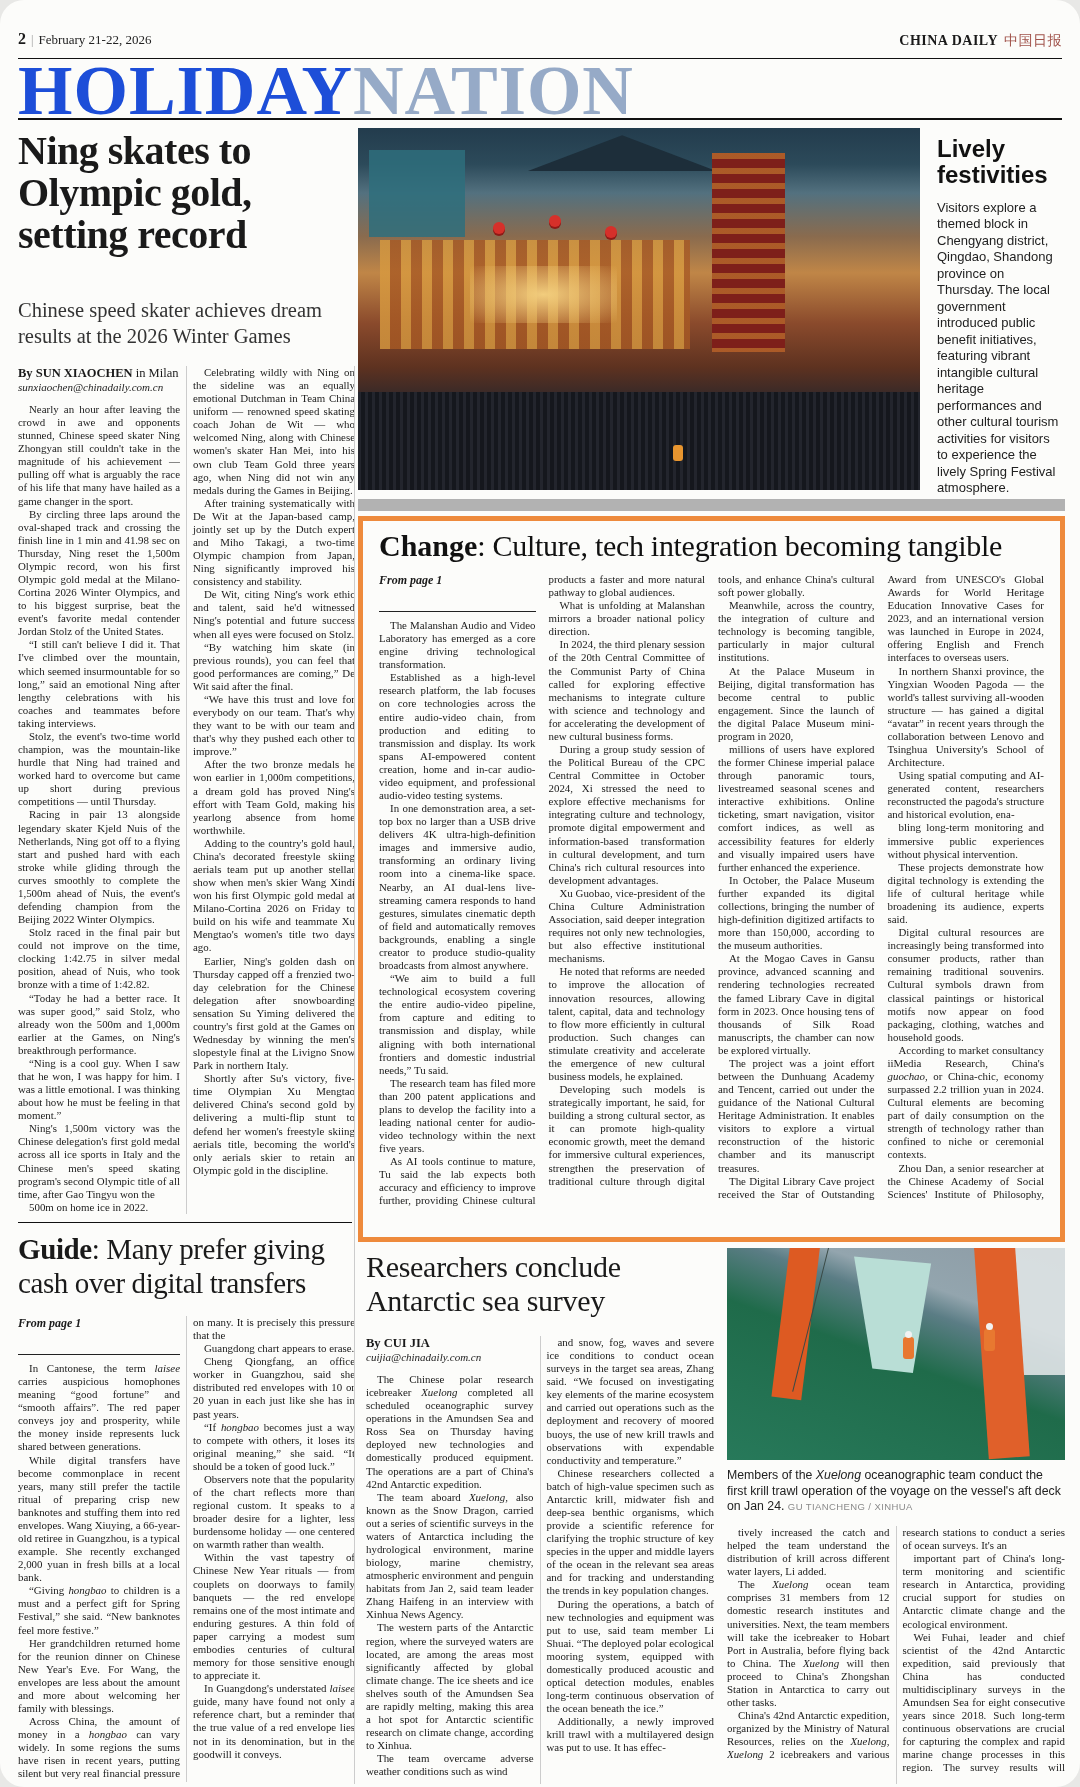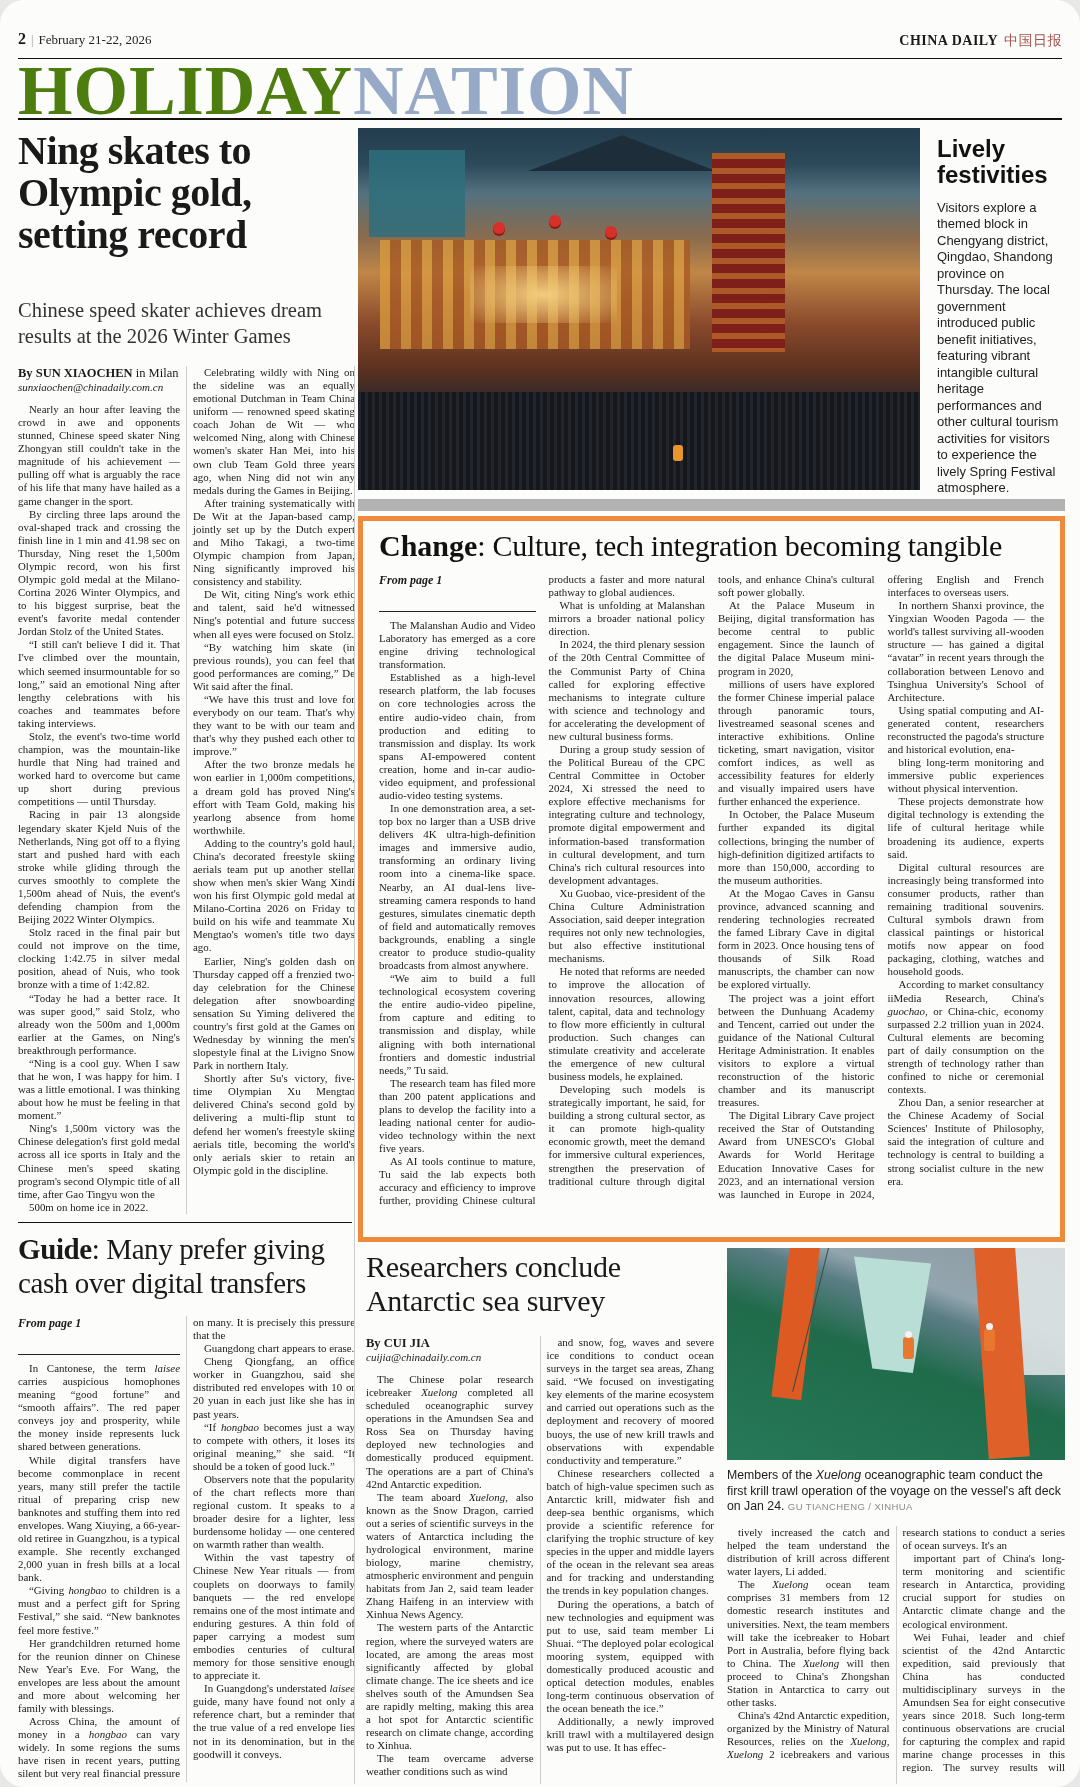--- a/index.html
+++ b/index.html
@@ -8,21 +8,21 @@
   
   .topbar{position:absolute;left:18px;top:30px;width:1044px;height:24px;}
   .pagenum{font-weight:bold;font-size:16px;}
   .topdivider{color:#999;font-size:12px;padding:0 5px;}
   .topdate{font-size:13px;color:#222;}
   .brand{position:absolute;right:0;top:2px;font-weight:bold;font-size:14px;letter-spacing:.5px;}
   .brand-cn{font-weight:normal;color:#a0524a;font-size:14px;margin-left:6px;font-family:"DejaVu Sans",sans-serif;}
   .hr1{position:absolute;left:18px;top:58px;width:1044px;height:0;border-top:1.5px solid #111;}
   .masthead{position:absolute;left:18px;top:64px;white-space:nowrap;font-size:70px;line-height:.78;
             font-weight:bold;letter-spacing:1px;}
-  .mast1{color:#4d7c0f;} .mast2{color:#96aac7;}
+  .mast1{color:#1d4ed8;} .mast2{color:#96aac7;}
   .hr2{position:absolute;left:18px;top:118px;width:1044px;height:0;border-top:2.5px solid #111;}
   
   .ning-head{position:absolute;left:18px;top:130px;width:340px;font-weight:bold;font-size:40px;
              line-height:1.05;letter-spacing:-.5px;}
   .ning-sub{position:absolute;left:18px;top:298px;width:334px;font-size:20.5px;line-height:1.26;color:#333;}
   
   .cols{column-fill:auto;overflow:hidden;}
   .cols2{column-count:2;column-gap:13px;column-rule:1px solid #cccccc;}
   .cols4{column-count:4;column-gap:13px;}
   .para{margin:0;text-indent:11px;font-size:10.9px;line-height:1.2;text-align:justify;
@@ -161,20 +161,21 @@
         <p class="para">In one demonstration area, a set-top box no larger than a USB drive delivers 4K ultra-high-definition images and immersive audio, transforming an ordinary living room into a cinema-like space. Nearby, an AI dual-lens live-streaming camera responds to hand gestures, simulates cinematic depth of field and automatically removes backgrounds, enabling a single creator to produce studio-quality broadcasts from almost anywhere.</p>
         <p class="para">“We aim to build a full technological ecosystem covering the entire audio-video pipeline, from capture and editing to transmission and display, while aligning with both international frontiers and domestic industrial needs,” Tu said.</p>
         <p class="para">The research team has filed more than 200 patent applications and plans to develop the facility into a leading national center for audio-video technology within the next five years.</p>
         <p class="para">As AI tools continue to mature, Tu said the lab expects both accuracy and efficiency to improve further, providing Chinese cultural products a faster and more natural pathway to global audiences.</p>
         <p class="para">What is unfolding at Malanshan mirrors a broader national policy direction.</p>
         <p class="para">In 2024, the third plenary session of the 20th Central Committee of the Communist Party of China called for exploring effective mechanisms to integrate culture with science and technology and for accelerating the development of new cultural business forms.</p>
         <p class="para">During a group study session of the Political Bureau of the CPC Central Committee in October 2024, Xi stressed the need to explore effective mechanisms for integrating culture and technology, promote digital empowerment and information-based transformation in cultural development, and turn China's rich cultural resources into development advantages.</p>
         <p class="para">Xu Guobao, vice-president of the China Culture Administration Association, said deeper integration requires not only new technologies, but also effective institutional mechanisms.</p>
         <p class="para">He noted that reforms are needed to improve the allocation of innovation resources, allowing talent, capital, data and technology to flow more efficiently in cultural production. Such changes can stimulate creativity and accelerate the emergence of new cultural business models, he explained.</p>
         <p class="para">Developing such models is strategically important, he said, for building a strong cultural sector, as it can promote high-quality economic growth, meet the demand for immersive cultural experiences, strengthen the preservation of traditional culture through digital tools, and enhance China's cultural soft power globally.</p>
+        <p class="para">Meanwhile, across the country, the integration of culture and technology is becoming tangible, particularly in major cultural institutions.</p>
         <p class="para">At the Palace Museum in Beijing, digital transformation has become central to public engagement. Since the launch of the digital Palace Museum mini-program in 2020,</p>
         <p class="para">millions of users have explored the former Chinese imperial palace through panoramic tours, livestreamed seasonal scenes and interactive exhibitions. Online ticketing, smart navigation, visitor comfort indices, as well as accessibility features for elderly and visually impaired users have further enhanced the experience.</p>
         <p class="para">In October, the Palace Museum further expanded its digital collections, bringing the number of high-definition digitized artifacts to more than 150,000, according to the museum authorities.</p>
         <p class="para">At the Mogao Caves in Gansu province, advanced scanning and rendering technologies recreated the famed Library Cave in digital form in 2023. Once housing tens of thousands of Silk Road manuscripts, the chamber can now be explored virtually.</p>
         <p class="para">The project was a joint effort between the Dunhuang Academy and Tencent, carried out under the guidance of the National Cultural Heritage Administration. It enables visitors to explore a virtual reconstruction of the historic chamber and its manuscript treasures.</p>
         <p class="para">The Digital Library Cave project received the Star of Outstanding Award from UNESCO's Global Awards for World Heritage Education Innovative Cases for 2023, and an international version was launched in Europe in 2024, offering English and French interfaces to overseas users.</p>
         <p class="para">In northern Shanxi province, the Yingxian Wooden Pagoda — the world's tallest surviving all-wooden structure — has gained a digital “avatar” in recent years through the collaboration between Lenovo and Tsinghua University's School of Architecture.</p>
         <p class="para">Using spatial computing and AI-generated content, researchers reconstructed the pagoda's structure and historical evolution, ena-</p>
         <p class="para">bling long-term monitoring and immersive public experiences without physical intervention.</p>
         <p class="para">These projects demonstrate how digital technology is extending the life of cultural heritage while broadening its audience, experts said.</p>

